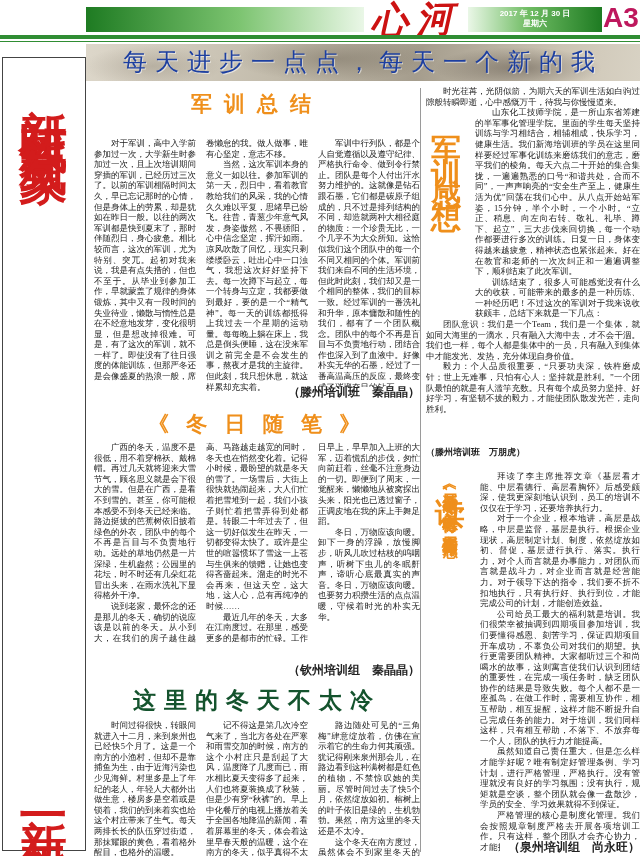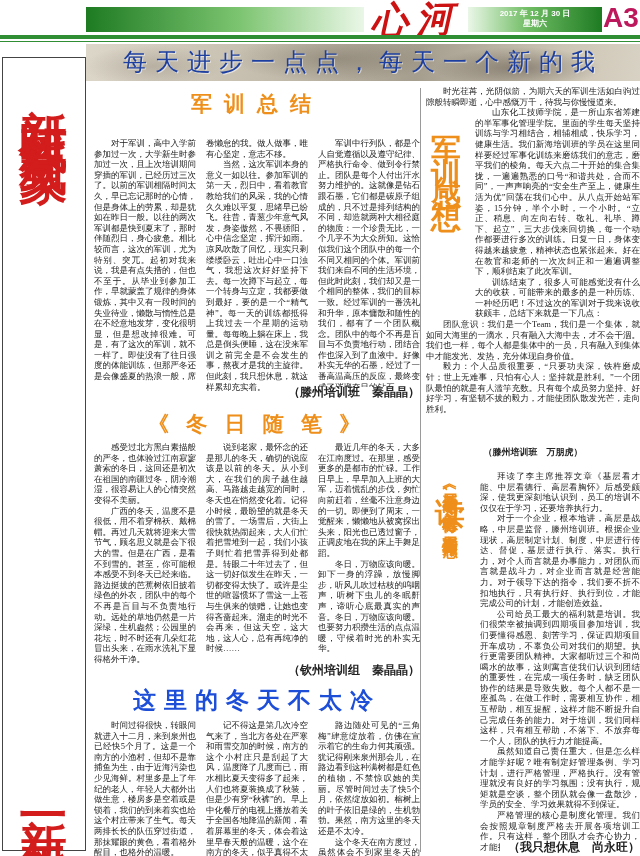--- a/index.html
+++ b/index.html
@@ -41,42 +41,42 @@
                font-family:"DejaVu Serif",serif;font-weight:bold;
                font-size:48px;letter-spacing:10px;color:#d31c1c;line-height:1;}
 
   
   .mid{position:absolute;left:94px;top:84px;width:326px;}
   .rightcol{position:absolute;left:426px;top:84px;width:214px;}
   .vdivider{position:absolute;left:420px;top:88px;width:1px;height:764px;background:#9a9a9a;}
 
   .art-title{font-weight:bold;text-align:center;white-space:nowrap;}
   .t-orange{color:#ef8f1b;}
-  .t-red{color:#1d4ed8;}
+  .t-red{color:#14532d;}
 
   .body-cols{column-count:3;column-gap:10px;font-size:8.5px;line-height:10.6px;
              text-align:justify;overflow:hidden;position:relative;}
   .body-cols p, .body-flow p{margin:0;text-indent:2em;}
   .byline-overlay{position:absolute;right:0;bottom:0;background:#fff;padding-left:8px;
                   font-weight:bold;font-size:12px;text-indent:0;}
 
   
   .a1-title{margin-top:6px;font-size:21px;letter-spacing:12px;height:28px;line-height:28px;}
   .a1-body{height:260px;margin-top:20px;}
   .a2-title{margin-top:12px;font-size:21px;letter-spacing:6px;height:28px;line-height:28px;}
   .a2-body{height:234px;margin-top:4px;}
   .a3-title{margin-top:10px;font-size:23px;letter-spacing:8px;height:30px;line-height:30px;}
   .a3-body{height:150px;margin-top:4px;}
 
   
   .a4-body{font-size:8.5px;line-height:10.6px;text-align:justify;height:356px;overflow:hidden;margin-top:2px;}
   .a4-vtitle{float:left;writing-mode:vertical-rl;text-orientation:upright;
              font-size:30px;letter-spacing:22px;font-weight:bold;color:#ef8f1b;
              width:40px;height:202px;margin:4px 9px 2px 0;line-height:40px;}
-  .a4-byline{text-align:center;font-weight:bold;font-size:9px;margin-top:4px;}
+  .a4-byline{text-align:left;font-weight:bold;font-size:9px;margin-top:4px;}
 
   
   .a5{display:flex;margin-top:12px;height:382px;}
   .a5-vtitle{writing-mode:vertical-rl;text-orientation:upright;width:48px;flex:0 0 48px;
              font-weight:bold;color:#ef8f1b;line-height:48px;padding-top:2px;box-sizing:border-box;}
   .a5-vtitle .big{font-size:30px;letter-spacing:6px;}
   .a5-vtitle .rest{font-size:15.5px;letter-spacing:1px;}
   .a5-body{flex:1;font-size:8.5px;line-height:10.6px;text-align:justify;overflow:hidden;
            position:relative;margin-left:6px;}
 </style>
@@ -114,21 +114,20 @@
         <p>对于军训，高中入学前参加过一次，大学新生时参加过一次，且上次培训期间穿插的军训，已经历过三次了。以前的军训相隔时间太久，早已忘记那时的心情，但是身体上的劳累，却是犹如在昨日一般。以往的两次军训都是快到夏末了，那时伴随烈日，身心疲惫。相比较而言，这次的军训，尤为特别、突兀。起初对我来说，我是有点失措的，但也不至于。从毕业到参加工作，早就蒙盖了规律的身体锻炼，其中又有一段时间的失业待业，懒散与惰性总是在不经意地发芽，变化很明显，但是想改掉很难。可是，有了这次的军训，就不一样了。即使没有了往日强度的体能训练，但那严冬还是会像盛夏的热浪一般，席卷懒怠的我。做人做事，唯有心坚定，意志不移。</p>
           <p>当然，这次军训本身的意义一如以往。参加军训的第一天，烈日中，看着教官教给我们的风采，我的心情久久难以平复，思绪早已纷飞。往昔，青葱少年意气风发，身姿傲然，不畏骄阳，心中信念坚定，挥汗如雨。凉风吹散了回忆，现实只剩缕缕卧云，吐出心中一口浊气，我想这次好好坚持下去。每一次蹲下与起立，每一个转身与立定，我都要做到最好，要的是一个“精气神”。每一天的训练都抵得上我过去一个星期的运动量。每每晚上躺在床上，我总是倒头便睡，这在没来军训之前完全是不会发生的事，熬夜才是我的主旋律。但此刻，我只想休息，就这样累却充实着。</p>
           <p>军训中行列队，都是个人自觉遵循以及遵守纪律、严格执行命令、做到令行禁止。团队是每个人付出汗水努力维护的。这就像是钻石跟石墨，它们都是碳原子组成的，只不过是排列结构的不同，却造就两种大相径庭的物质：一个珍贵无比，一个几乎不为大众所知。这恰似我们这个团队中的每一个不同又相同的个体。军训前我们来自不同的生活环境，但此时此刻，我们却又是一个相同的整体，我们的目标一致。经过军训的一番洗礼和升华，原本慵散和随性的我们，都有了一个团队概念。团队中的每个不再是盲目与不负责地行动，团结合作也深入到了血液中。好像朴实无华的石墨，经过了一番高温高压的反应，最终变成了璀璨夺目的钻石。</p>
           <span class="byline-overlay">（滕州培训班　秦晶晶）</span>
       </div>
     </section>
 
     <section>
       <div class="art-title t-orange a2-title">《 冬 日 随 笔 》</div>
       <div class="body-cols a2-body">
-        <p>感受过北方黑白素描般的严冬，也体验过江南寂寥萧索的冬日，这回还是初次在祖国的南疆过冬，阴冷潮湿，很容易让人的心情突然变得不美丽。</p>
           <p>广西的冬天，温度不是很低，用不着穿棉袄、戴棉帽。再过几天就将迎来大雪节气，顾名思义就是会下很大的雪。但是在广西，是看不到雪的。甚至，你可能根本感受不到冬天已经来临。路边挺拔的芭蕉树依旧披着绿色的外衣，团队中的每个不再是盲目与不负责地行动。远处的草地仍然是一片深绿，生机盎然；公园里的花坛，时不时还有几朵红花冒出头来，在雨水洗礼下显得格外干净。</p>
           <p>说到老家，最怀念的还是那儿的冬天，确切的说应该是以前的冬天。从小到大，在我们的房子越住越高、马路越走越宽的同时，冬天也在悄然变化着。记得小时候，最盼望的就是冬天的雪了。一场雪后，大街上很快就热闹起来，大人们忙着把雪堆到一起，我们小孩子则忙着把雪弄得到处都是。转眼二十年过去了，但这一切好似发生在昨天，一切都变得太快了。或许是尘世的喧嚣惯坏了雪这一上苍与生俱来的馈赠，让她也变得吝啬起来。溜走的时光不会再来，但这天空，这大地，这人心，总有再纯净的时候……</p>
           <p>最近几年的冬天，大多在江南度过。在那里，感受更多的是都市的忙碌。工作日早上，早早加入上班的大军，迈着慌乱的步伐，匆忙向前赶着，丝毫不注意身边的一切。即便到了周末，一觉醒来，懒懒地从被窝探出头来，阳光也已透过窗子，正调皮地在我的床上手舞足蹈。</p>
           <p>冬日，万物应该向暖。卸下一身的浮躁，放慢脚步，听风儿吹过枯枝的呜咽声，听树下虫儿的冬眠鼾声，谛听心底最真实的声音。冬日，万物应该向暖。也要努力积攒生活的点点温暖，守候着时光的朴实无华。</p>
           <span class="byline-overlay">（钦州培训组　秦晶晶）</span>
       </div>
     </section>
 
     <section>
       <div class="art-title t-red a3-title">这里的冬天不太冷</div>
@@ -158,23 +157,23 @@
       </div>
       <div class="a4-byline">（滕州培训班　万朋虎）</div>
     </section>
 
     <section class="a5">
       <div class="a5-vtitle">
         <span class="big">读</span><span class="rest">《基层看才能、中层看德行、高层看胸怀》有感</span>
       </div>
       <div class="a5-body body-flow">
         <p>拜读了李主席推荐文章《基层看才能、中层看德行、高层看胸怀》后感受颇深，使我更深刻地认识到，员工的培训不仅仅在于学习，还要培养执行力。</p>
-          <p>对于一个企业，根本地讲，高层是战略，中层是监督，滕州培训班。根据企业现状，高层制定计划、制度，中层进行传达、督促，基层进行执行、落实。执行力，对个人而言就是办事能力，对团队而言就是战斗力，对企业而言就是经营能力。对于领导下达的指令，我们要不折不扣地执行，只有执行好、执行到位，才能完成公司的计划，才能创造效益。</p>
+          <p>对于一个企业，根本地讲，高层是战略，中层是监督，基层是执行。根据企业现状，高层制定计划、制度，依然绽放如初、督促，基层进行执行、落实。执行力，对个人而言就是办事能力，对团队而言就是战斗力，对企业而言就是经营能力。对于领导下达的指令，我们要不折不扣地执行，只有执行好、执行到位，才能完成公司的计划，才能创造效益。</p>
           <p>公司给员工最大的福利就是培训。我们很荣幸被抽调到四期项目参加培训，我们要懂得感恩、刻苦学习，保证四期项目开车成功，不辜负公司对我们的期望。执行更需要团队精神。大家都听过三个和尚喝水的故事，这则寓言使我们认识到团结的重要性，在完成一项任务时，缺乏团队协作的结果是导致失败。每个人都不是一座孤岛，在做工作时，需要相互协作，相互帮助，相互提醒，这样才能不断提升自己完成任务的能力。对于培训，我们同样这样，只有相互帮助，不落下、不放弃每一个人，团队的执行力才能提高。</p>
           <p>虽然知道自己责任重大，但是怎么样才能学好呢？唯有制定好管理条例、学习计划，进行严格管理，严格执行。没有管理就没有良好的学习氛围；没有执行，规矩就是空谈，整个团队就会像一盘散沙，学员的安全、学习效果就得不到保证。</p>
           <p>严格管理的核心是制度化管理。我们会按照规章制度严格去开展各项培训工作。只有这样，整个团队才会齐心协力，才能打造狼性团队，才能交一份满意的答卷。</p>
-          <span class="byline-overlay">（我只想休息　尚永旺）</span>
+          <span class="byline-overlay">（泉州培训组　尚永旺）</span>
       </div>
     </section>
 
   </div>
 
 </div>
 
 </body></html>

